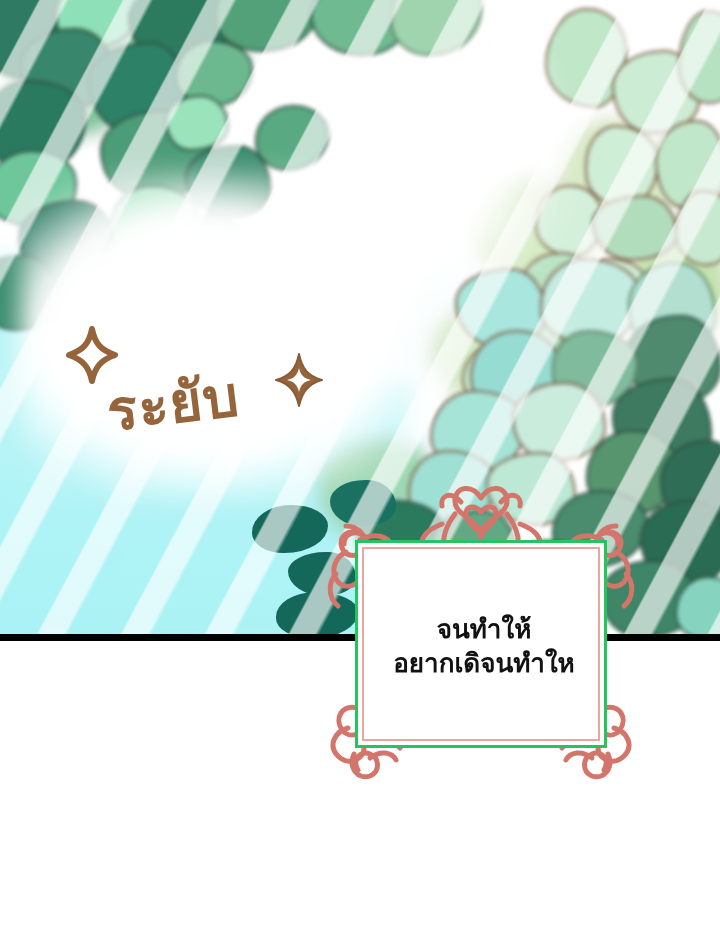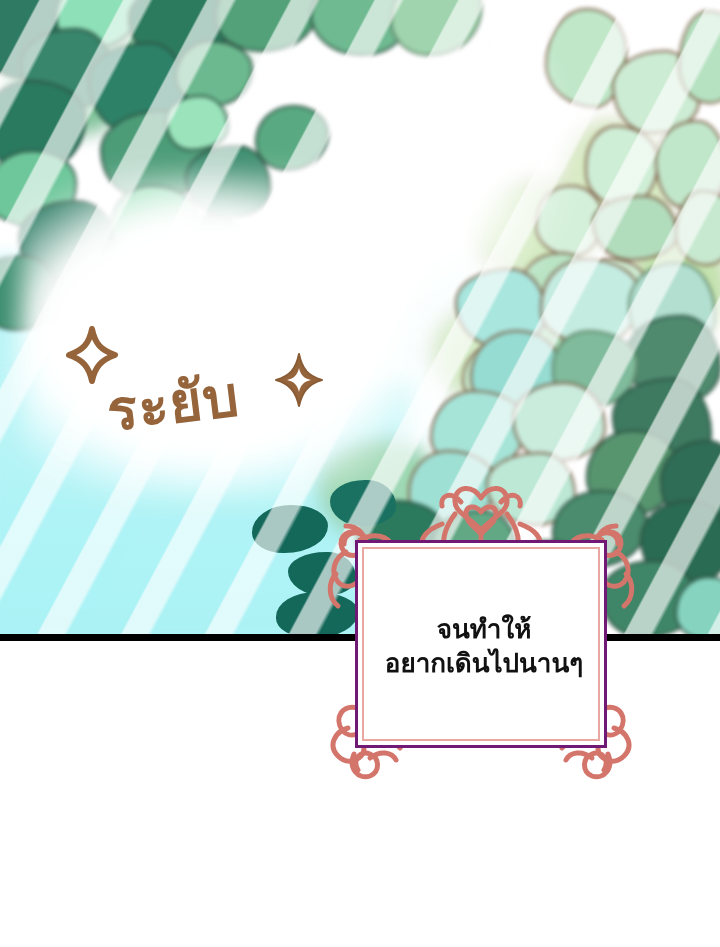--- a/index.html
+++ b/index.html
@@ -88,21 +88,21 @@
   }
 
   
   #speech-bubble{
     position:absolute;left:322px;top:478px;width:318px;height:330px;
   }
   #bubble-ornaments{position:absolute;left:0;top:0;width:318px;height:330px;}
   #bubble-box{
     position:absolute;left:33px;top:62px;width:252px;height:208px;
     background:#ffffff;
-    border:3px solid #701a75;
+    border:3px solid #22c55e;
     box-sizing:border-box;
     box-shadow:inset 0 0 0 4px #ffffff, inset 0 0 0 6px #e8a79f;
   }
   #bubble-text{
     position:absolute;left:0;top:0;width:252px;height:208px;
     display:flex;flex-direction:column;align-items:center;justify-content:center;
     gap:2px;
     font-family:"DejaVu Sans", sans-serif;
     color:#111111;
     font-size:26px;font-weight:700;line-height:1.22;
@@ -280,19 +280,19 @@
           <path d="M286 276 C292 290, 282 302, 270 298 C260 294, 260 280, 270 276 C280 272, 288 282, 282 292"></path>
           <path d="M270 280 C260 272, 248 274, 244 282"></path>
           <path d="M278 262 C262 258, 246 262, 240 270"></path>
         </g>
       </g>
     </svg>
 
     <div id="bubble-box">
       <div id="bubble-text">
         <span class="line">จนทำให้</span>
-        <span class="line">อยากเดินไปนานๆ</span>
+        <span class="line">อยากเดิจนทำให</span>
       </div>
     </div>
 
   </div>
 
 </div>
 
 </body></html>

